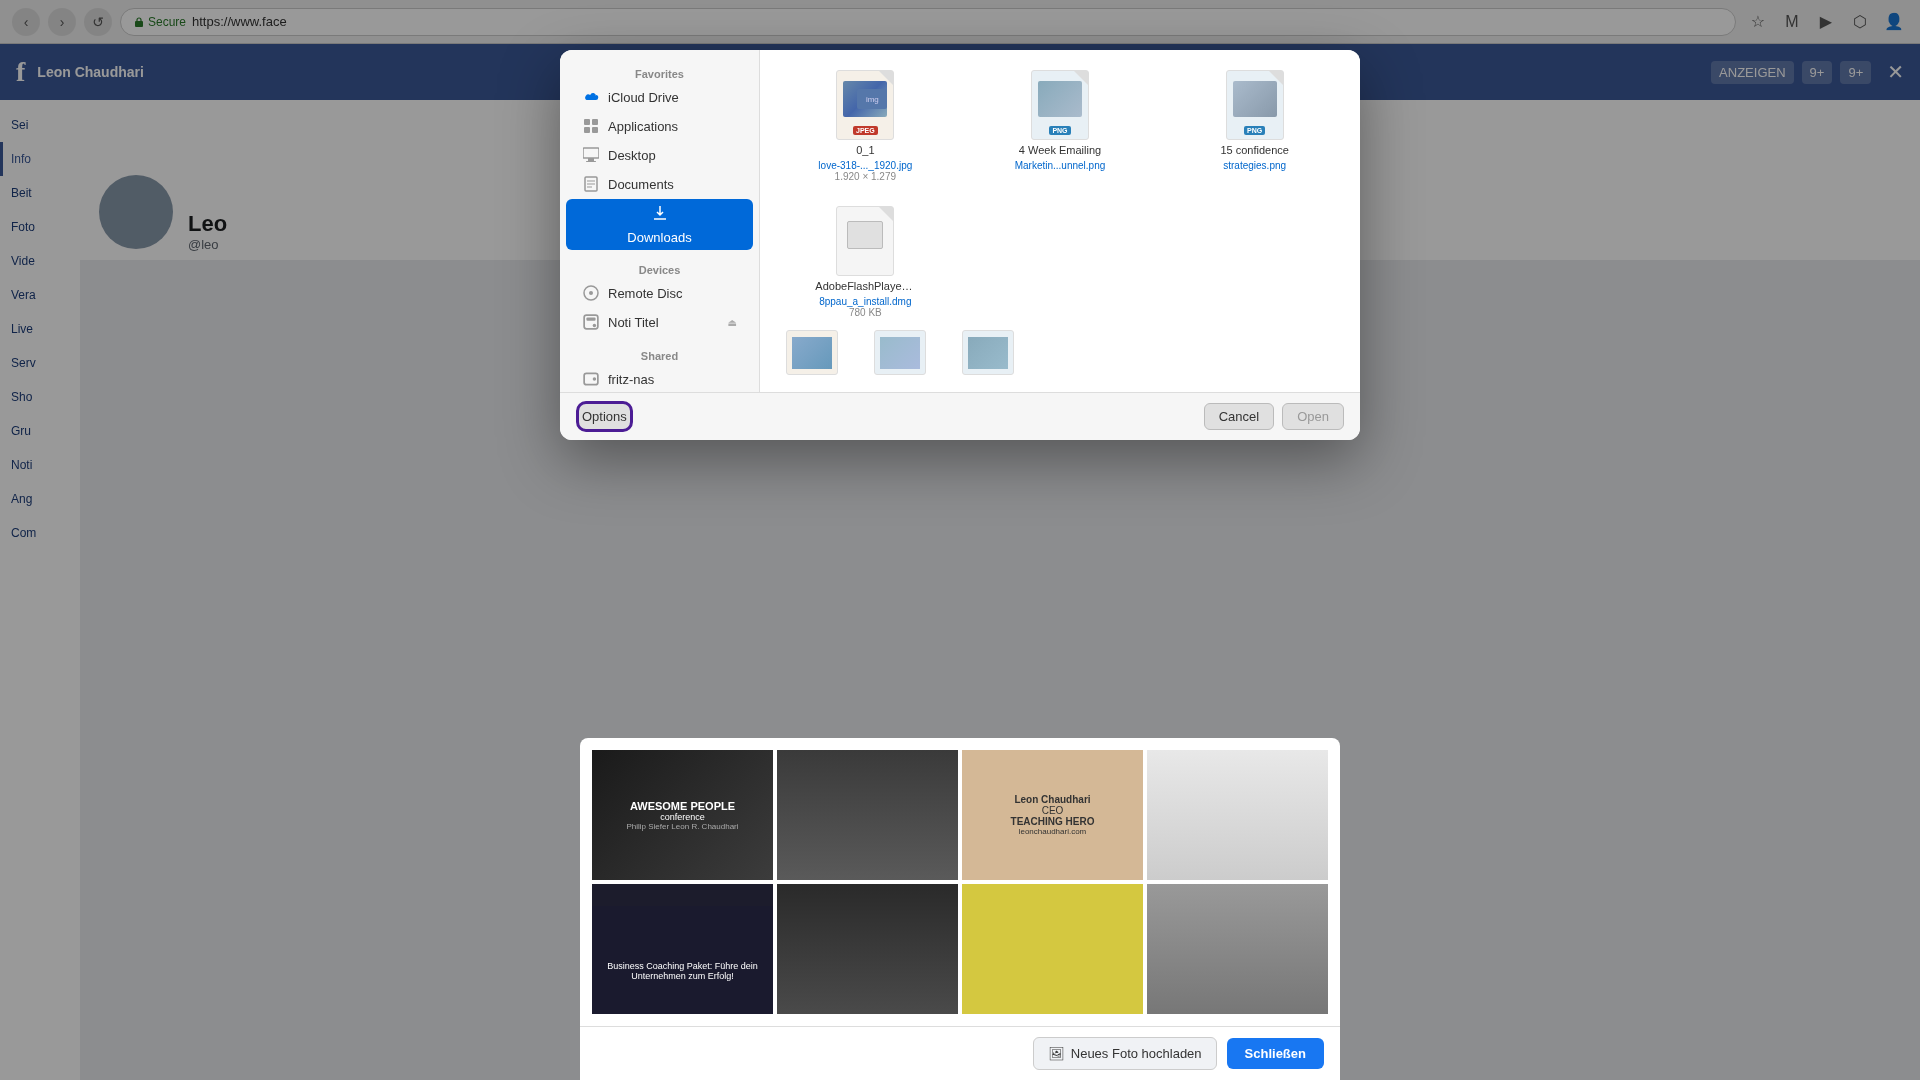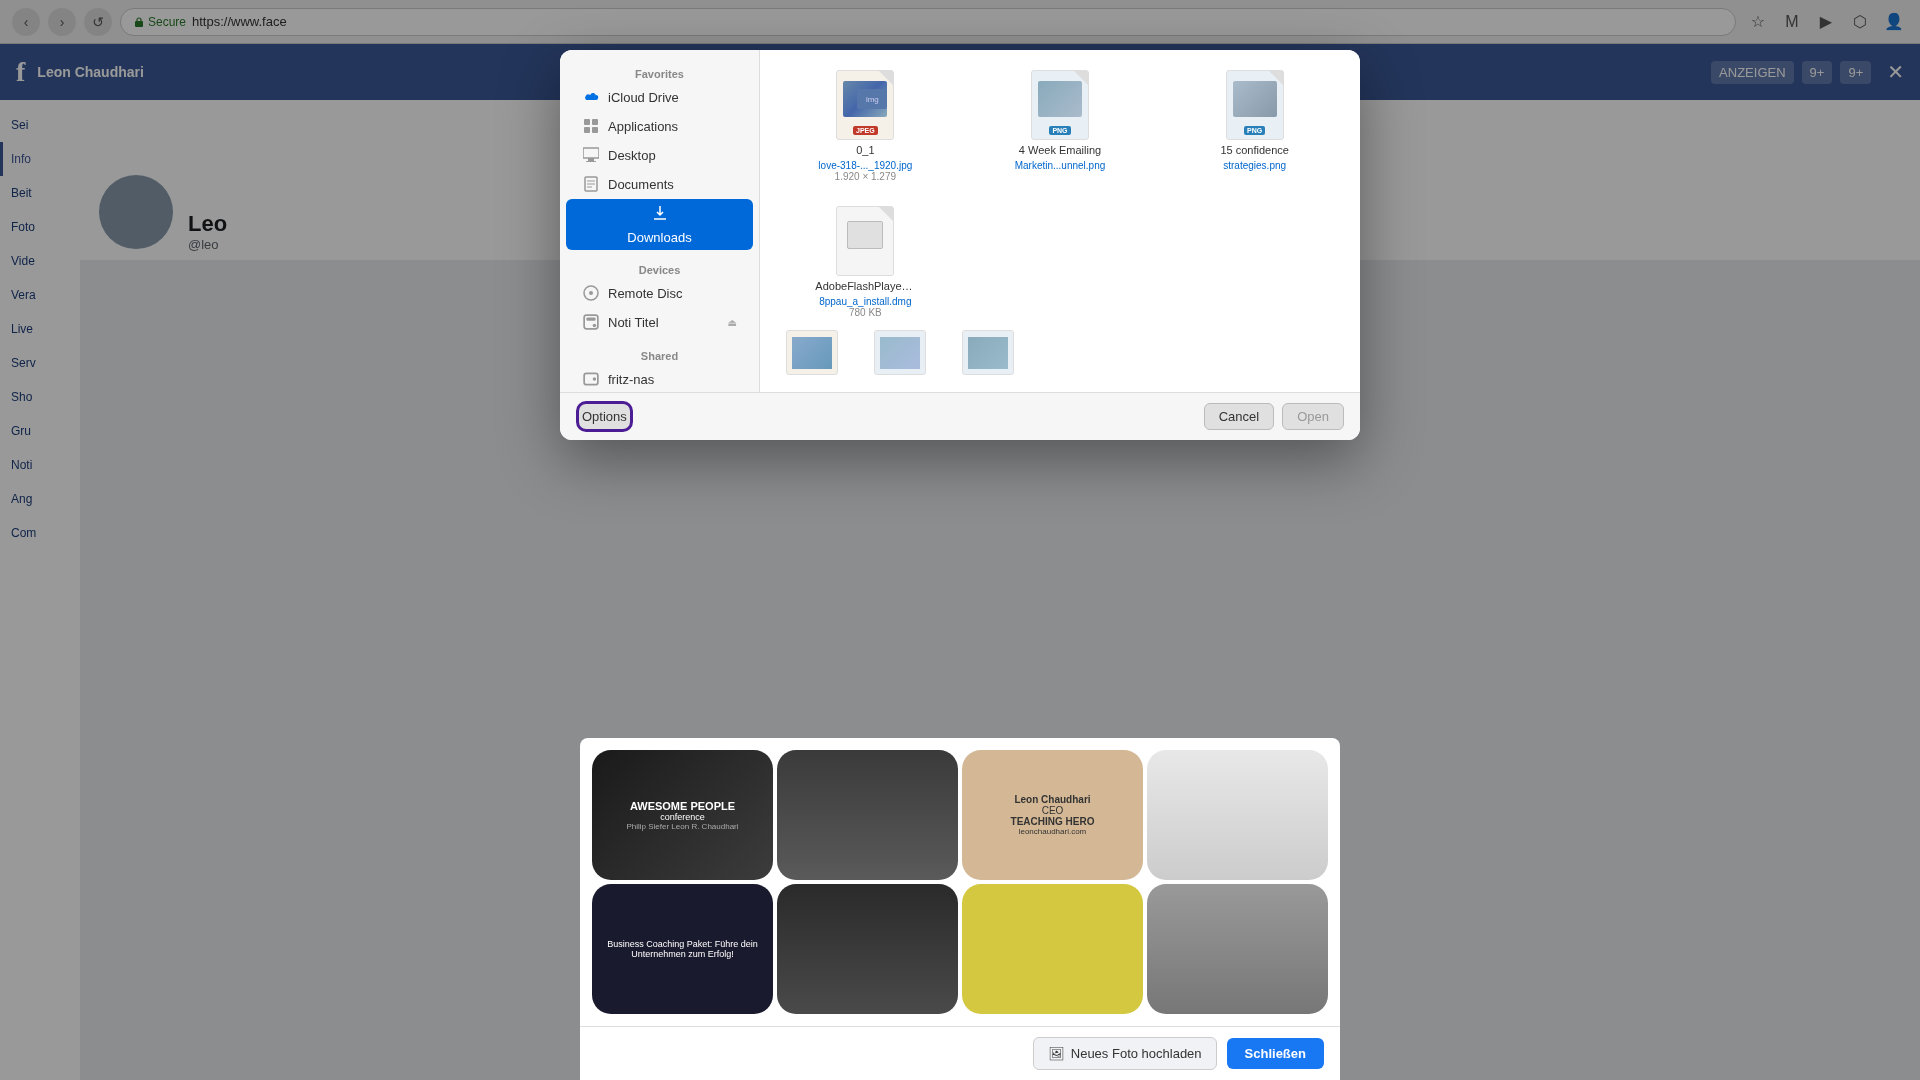--- a/index.html
+++ b/index.html
@@ -185,21 +185,20 @@
     .photo-grid {
       display: grid;
       grid-template-columns: repeat(4, 1fr);
       gap: 4px;
     }
     .photo-thumb {
       height: 130px;
       background: #ccc;
       overflow: hidden;
       position: relative;
-      border-radius: 19px;
     }
     .photo-dialog-footer {
       display: flex;
       justify-content: flex-end;
       align-items: center;
       padding: 10px 16px;
       gap: 10px;
       border-top: 1px solid #ddd;
     }
     .btn-upload {
@@ -483,21 +482,21 @@
             <div style="font-weight:bold;">TEACHING HERO</div>
             <div style="font-size:8px;">leonchaudhari.com</div>
           </div>
         </div>
       </div>
       <div class="photo-thumb" style="background:#ddd;">
         <div style="width:100%;height:100%;background:linear-gradient(180deg,#e8e8e8,#cccccc);"></div>
       </div>
 
       <div class="photo-thumb" style="background:#1c1c2c;">
-        <div style="width:100%;height:100%;background:#1a1a2e;display:flex;align-items:center;justify-content:center;">
+        <div style="width:100%;height:100%;background:#1a1a2e;display:flex;align-items:center;justify-content:center;margin-top:22px;">
           <div style="color:#fff;font-size:9px;text-align:center;padding:4px;">
             <div>Business Coaching Paket: Führe dein</div>
             <div>Unternehmen zum Erfolg!</div>
           </div>
         </div>
       </div>
       <div class="photo-thumb" style="background:#3a3a3a;">
         <div style="width:100%;height:100%;background:linear-gradient(180deg,#2a2a2a,#4a4a4a);"></div>
       </div>
       <div class="photo-thumb" style="background:#c8c040;">

